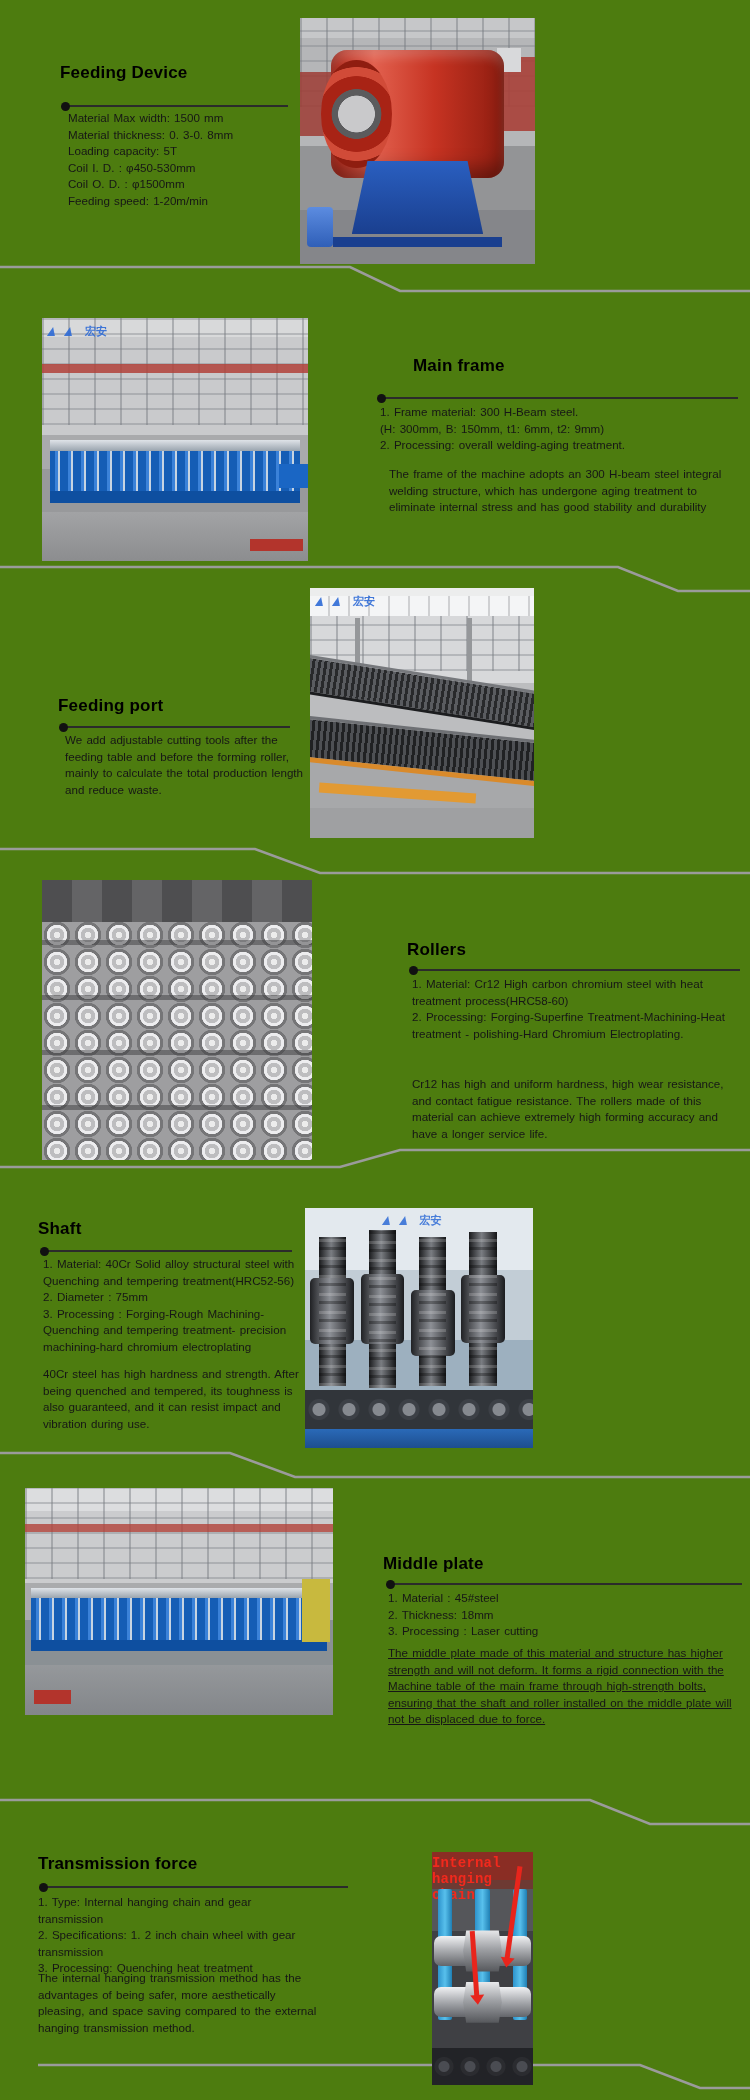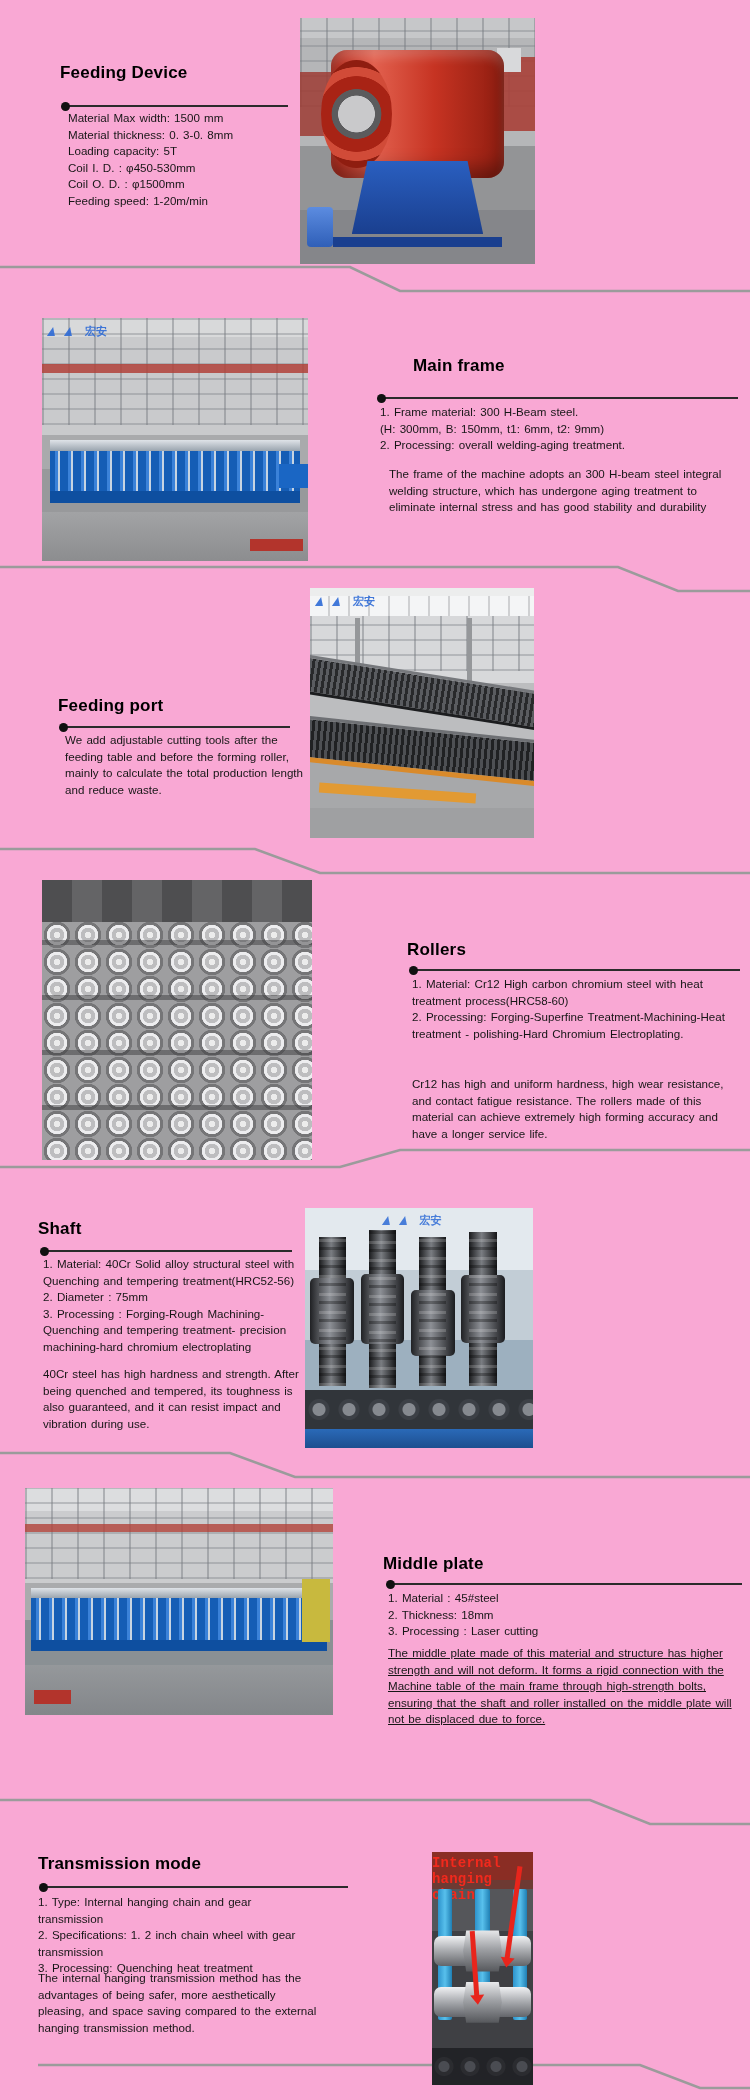--- a/index.html
+++ b/index.html
@@ -1,16 +1,16 @@
 <!DOCTYPE html>
 <html><head>
 <meta charset="utf-8">
 <style>
   html,body{margin:0;padding:0;background:#fff;}
-  #page{position:relative;width:750px;height:2100px;background:#f9a8d4;overflow:hidden;
+  #page{position:relative;width:750px;height:2100px;background:#4d7c0f;overflow:hidden;
         font-family:"Liberation Sans",sans-serif;color:#141414;}
   .sec-title{position:absolute;font-size:17px;font-weight:800;color:#000;letter-spacing:.2px;white-space:nowrap;}
   .lead{position:absolute;border-top:2px solid #2b2b2b;height:0;}
   .lead .dot{position:absolute;left:-1px;top:-5.5px;width:9px;height:9px;border-radius:50%;background:#111;}
   .txt{position:absolute;font-size:11.6px;line-height:16.5px;word-spacing:1px;color:#161616;}
   .txt div{min-height:16.5px;}
   .para{position:absolute;font-size:11.6px;line-height:16.5px;word-spacing:1px;color:#161616;}
   .ph{position:absolute;overflow:hidden;}
   .abs{position:absolute;}
   svg.dividers{position:absolute;left:0;top:0;pointer-events:none;}
@@ -221,21 +221,21 @@
   <div class="lead" style="left:387px;top:1583px;width:355px;">
       <span class="dot"></span>
     </div>
   <div class="txt" style="left:388px;top:1590px;width:350px;">
     <div>1. Material :  45#steel</div>
     <div>2. Thickness:  18mm</div>
     <div>3. Processing : Laser cutting</div>
   </div>
   <div class="para" style="left:388px;top:1645px;width:354px;text-decoration:underline;">The middle plate made of this material and structure has higher strength and will not deform.  It forms a rigid connection with the Machine table of the main frame through high-strength bolts,  ensuring that the shaft and roller installed on the middle plate will not be displaced due to force.</div>
 
-  <div class="sec-title" style="left:38px;top:1854px;">Transmission mode</div>
+  <div class="sec-title" style="left:38px;top:1854px;">Transmission force</div>
   <div class="lead" style="left:40px;top:1886px;width:308px;">
       <span class="dot"></span>
     </div>
   <div class="txt" style="left:38px;top:1894px;width:280px;">
     <div>1. Type: Internal hanging chain and gear transmission</div>
     <div>2. Specifications:  1. 2 inch chain wheel with gear transmission</div>
     <div>3. Processing: Quenching heat treatment</div>
   </div>
   <div class="para" style="left:38px;top:1970px;width:284px;">The internal hanging transmission method has the advantages of being safer,  more aesthetically pleasing,  and space saving compared to the external hanging transmission method.</div>
 

